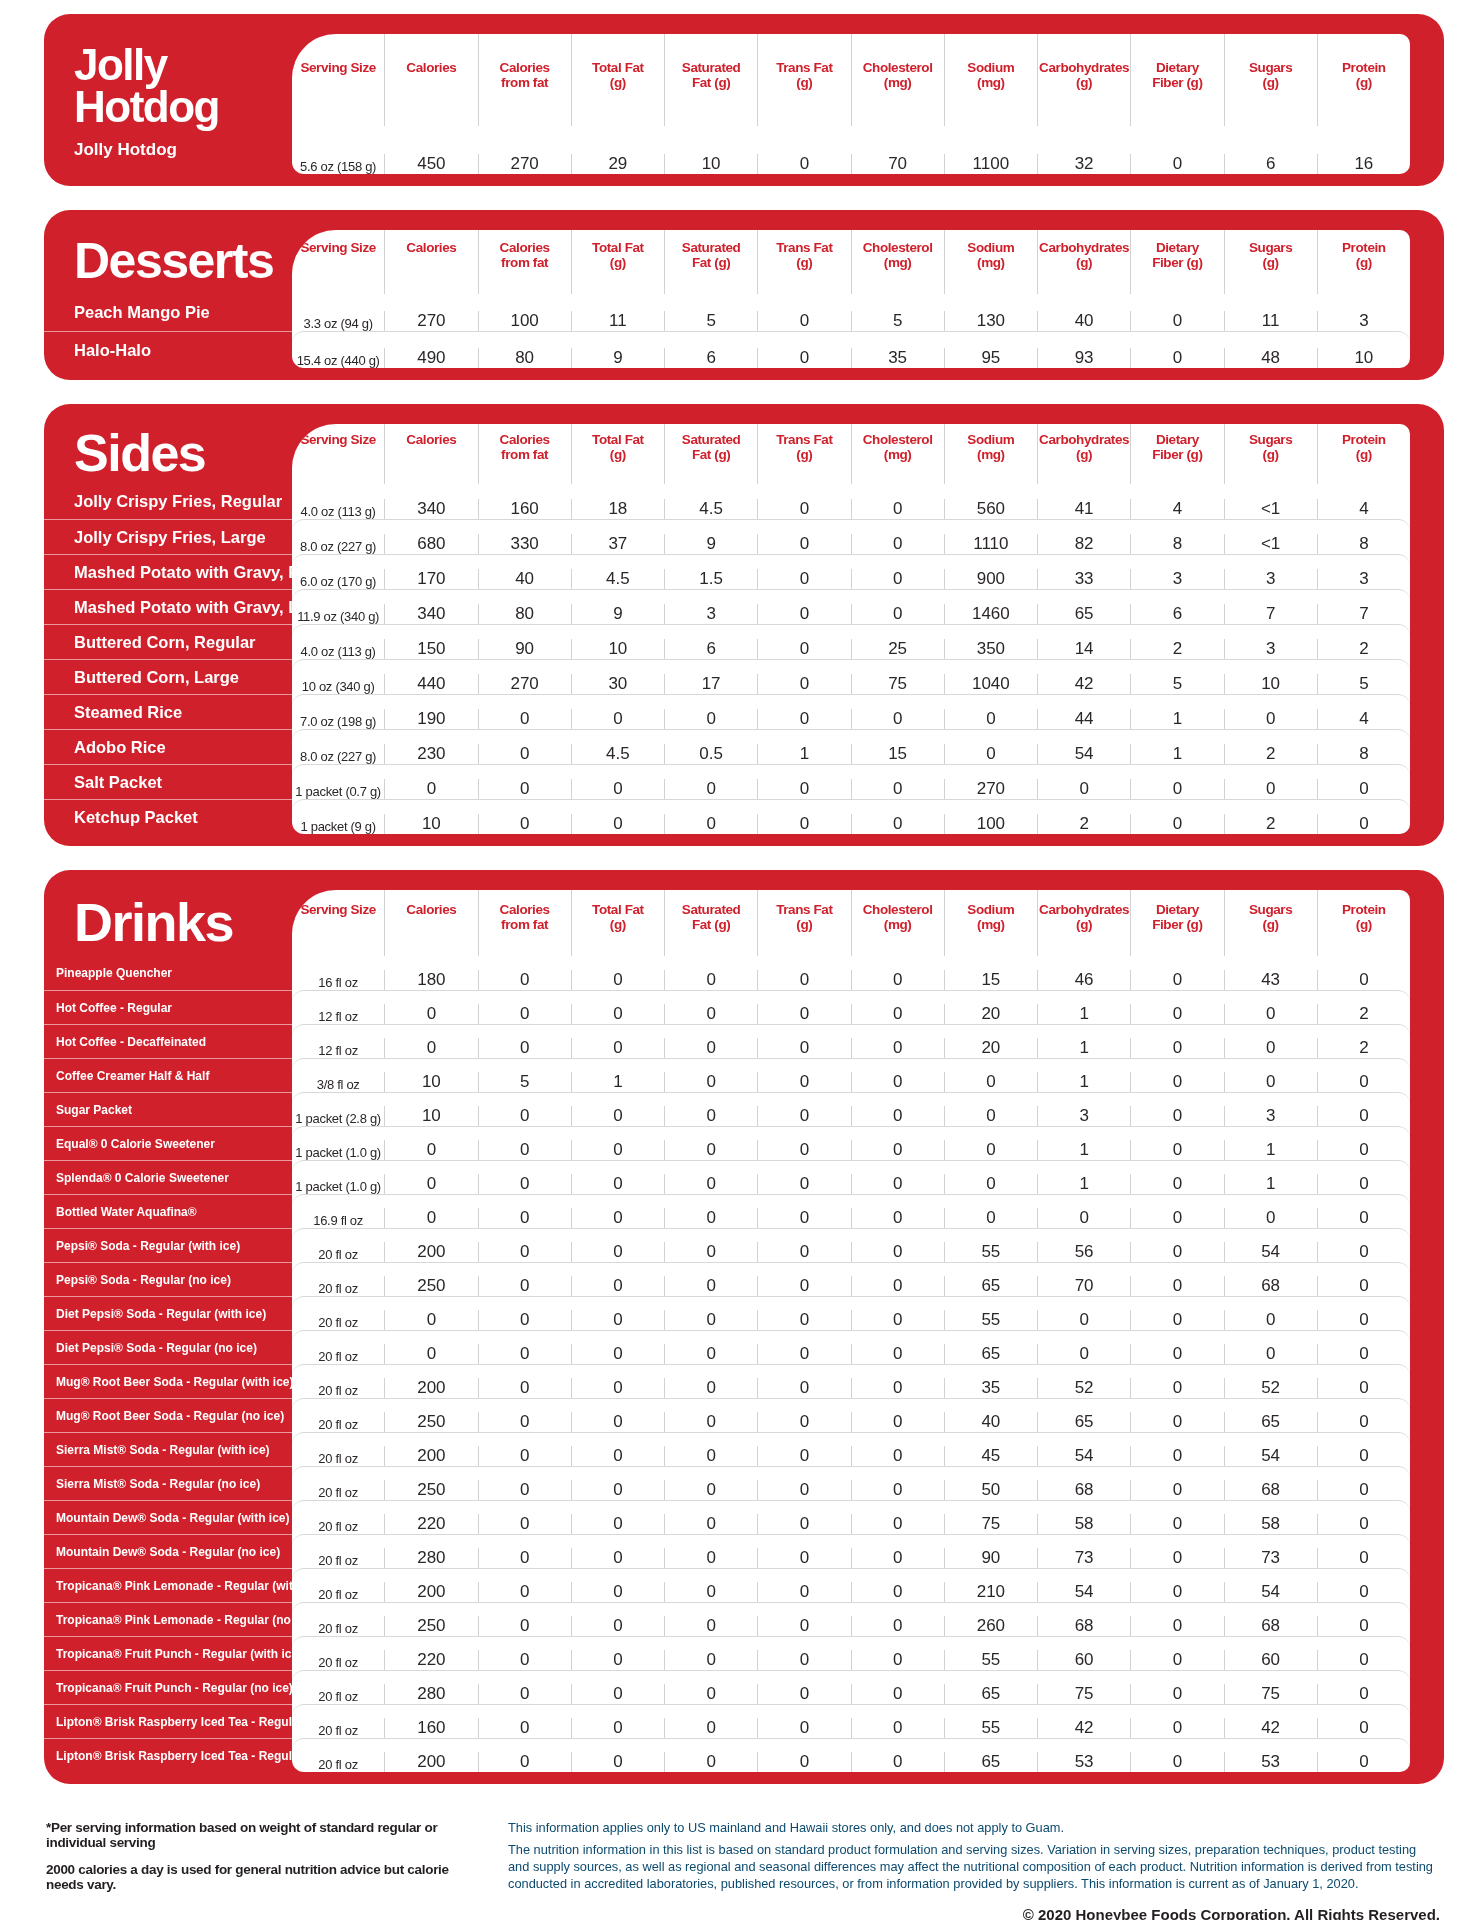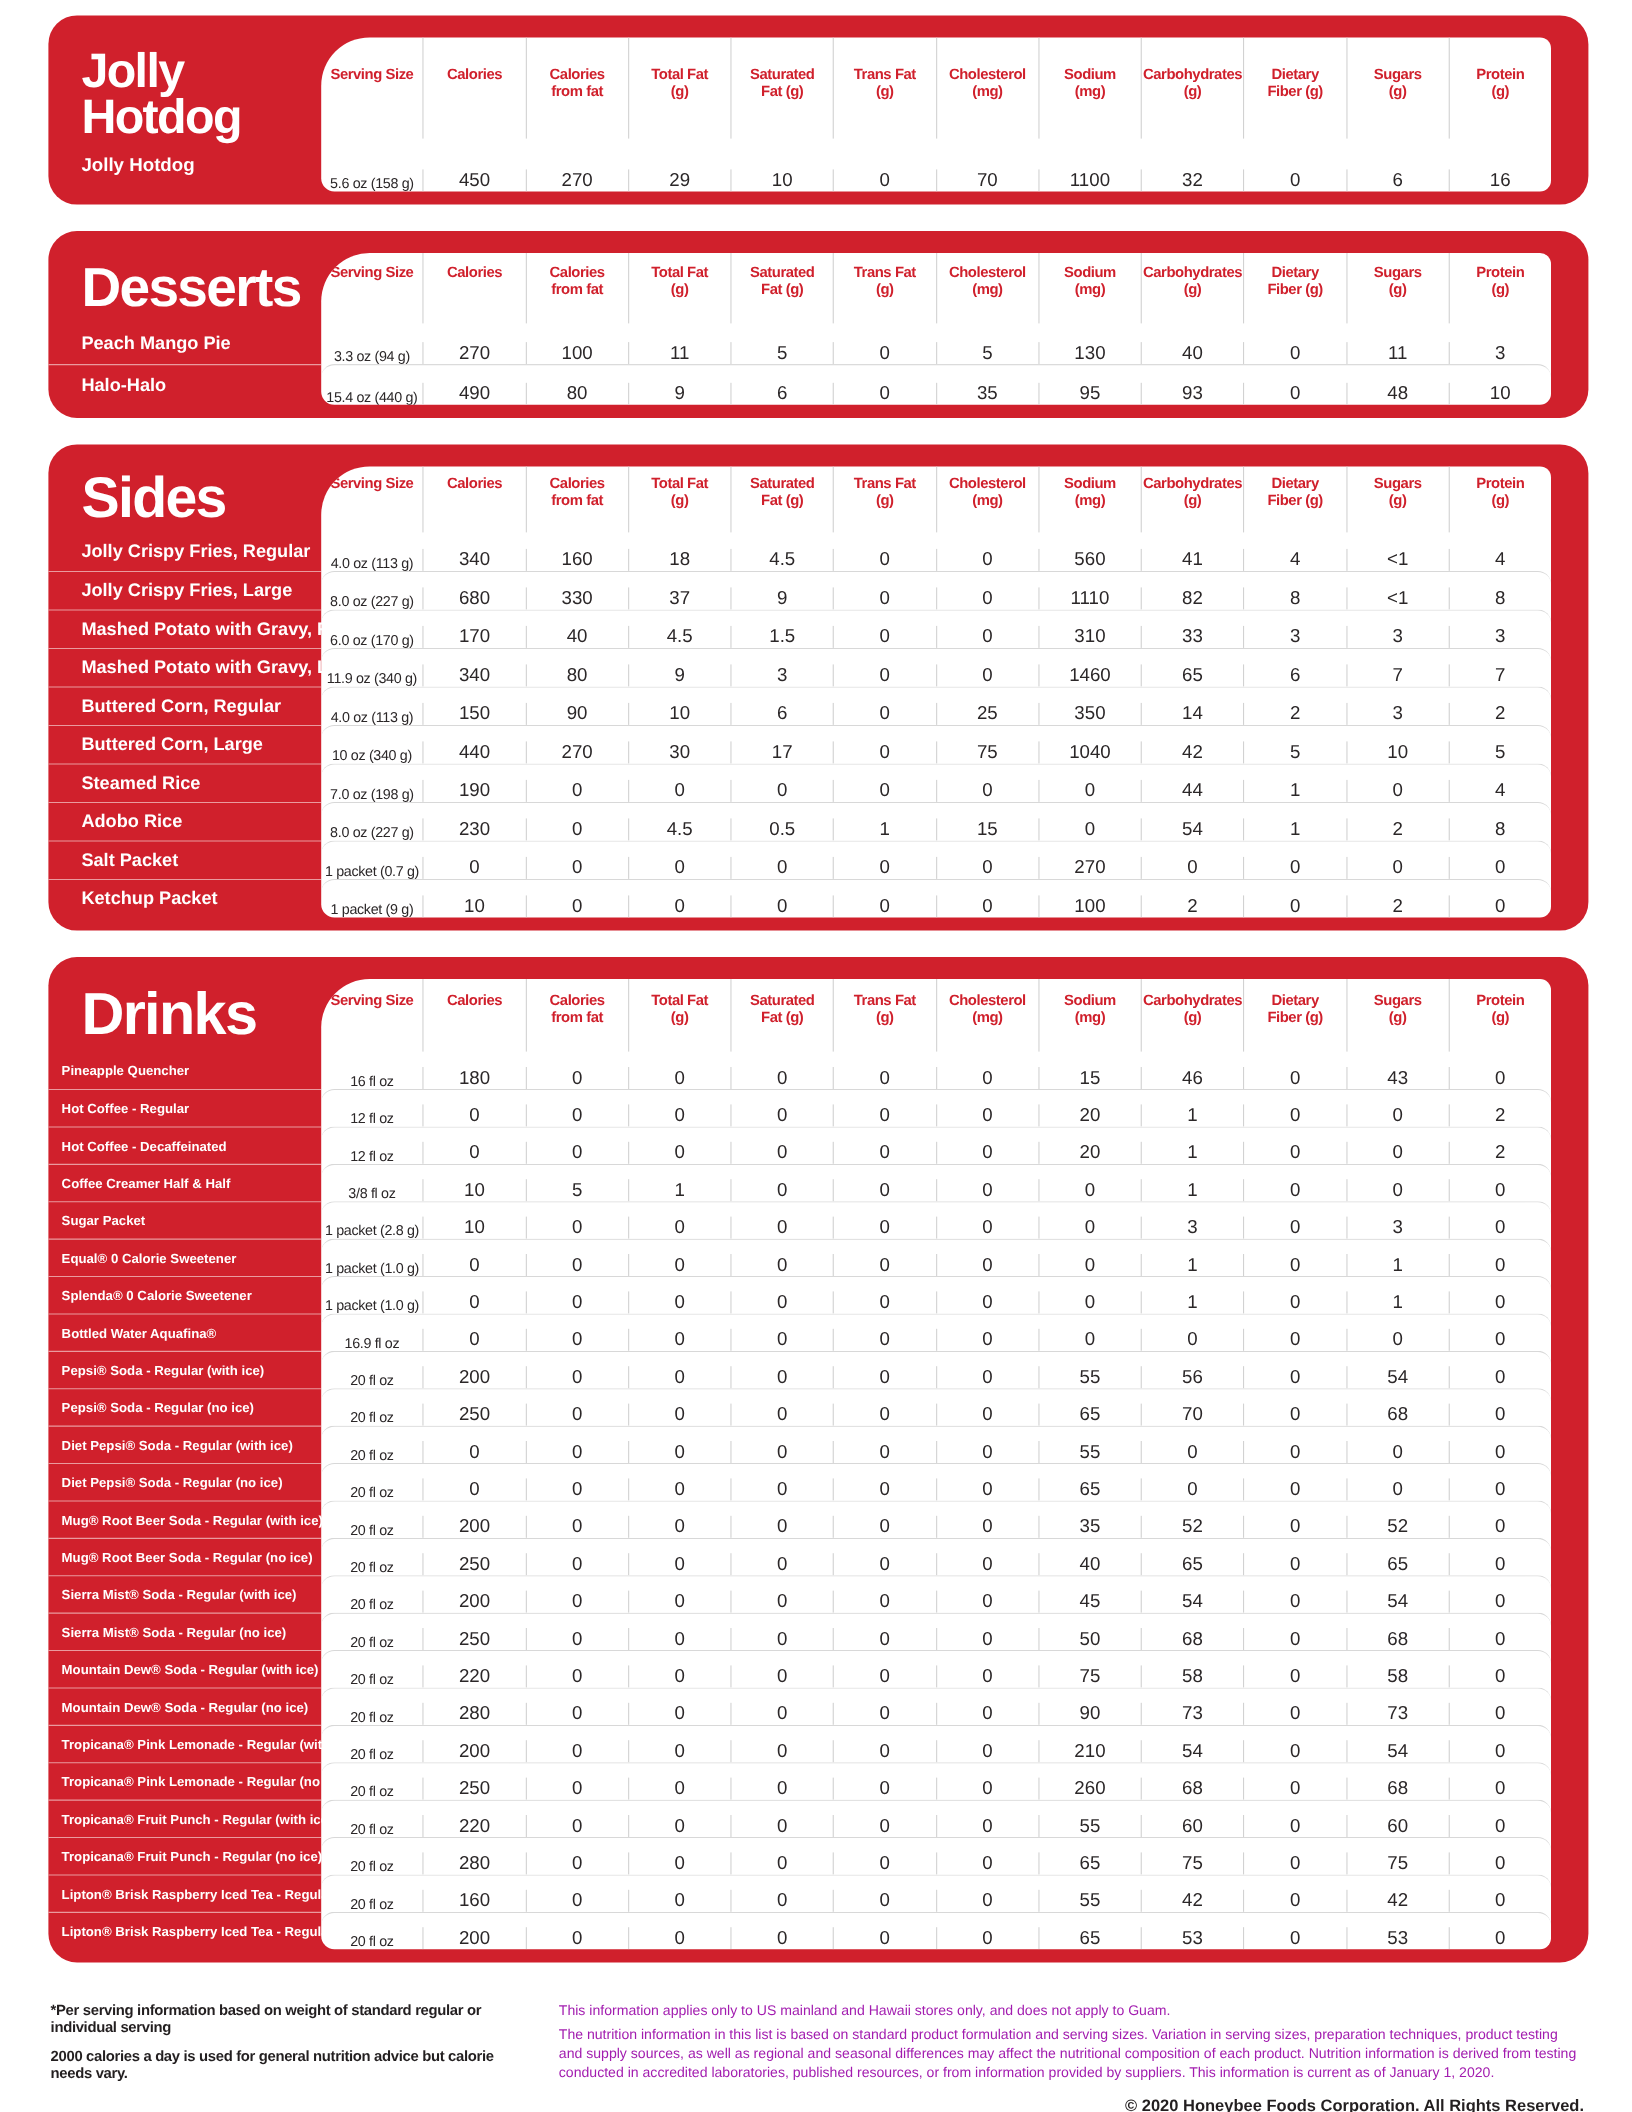--- a/index.html
+++ b/index.html
@@ -99,21 +99,21 @@
   .footer-cols { display: flex; gap: 30px; }
   .foot-left {
     width: 432px;
     flex-shrink: 0;
     font-weight: 700;
     font-size: 13.5px;
     letter-spacing: -0.3px;
     color: #231f20;
   }
   .foot-left .note-line { margin-bottom: 12px; }
-  .foot-right { flex: 1; font-size: 12.8px; color: #a21caf; }
+  .foot-right { flex: 1; font-size: 12.8px; color: #0c4a6e; }
   .foot-r1 { margin-bottom: 7px; }
   .foot-r2 { line-height: 1.32; }
   .foot-bottom { position: relative; height: 38px; margin-top: 2px; }
   .copyright {
     position: absolute; right: 0; top: 0;
     font-weight: 700; font-size: 15px; color: #231f20;
   }
 </style>
 </head>
 <body>
@@ -308,21 +308,21 @@
               <div class="v-cell">8</div>
             </div>
             <div class="value-row">
               <div class="v-cell">6.0 oz (170 g)</div>
               <div class="v-cell">170</div>
               <div class="v-cell">40</div>
               <div class="v-cell">4.5</div>
               <div class="v-cell">1.5</div>
               <div class="v-cell">0</div>
               <div class="v-cell">0</div>
-              <div class="v-cell">310</div>
+              <div class="v-cell">900</div>
               <div class="v-cell">33</div>
               <div class="v-cell">3</div>
               <div class="v-cell">3</div>
               <div class="v-cell">3</div>
             </div>
             <div class="value-row">
               <div class="v-cell">11.9 oz (340 g)</div>
               <div class="v-cell">340</div>
               <div class="v-cell">80</div>
               <div class="v-cell">9</div>

